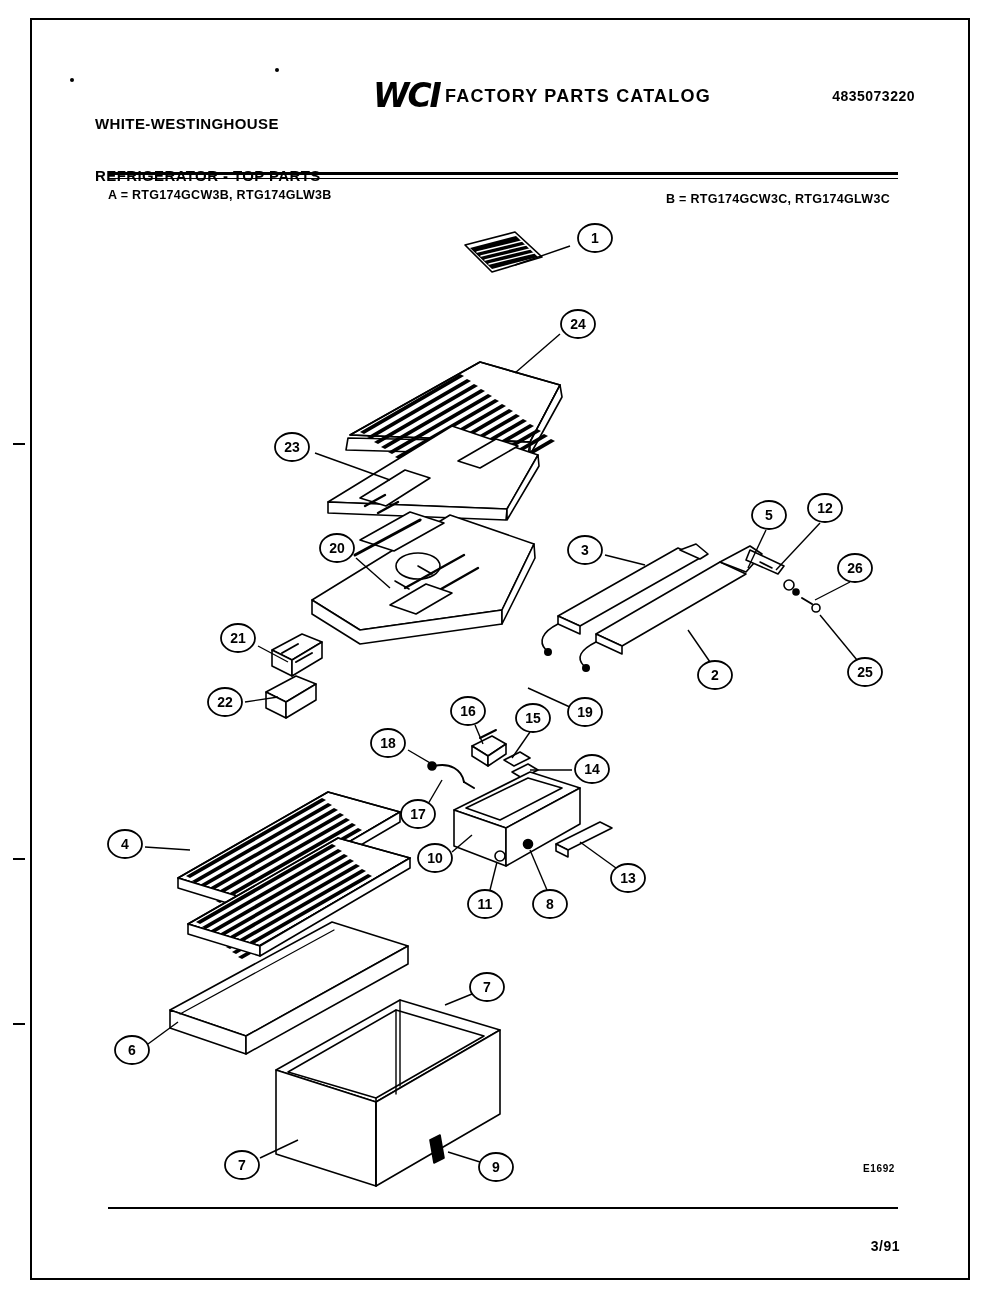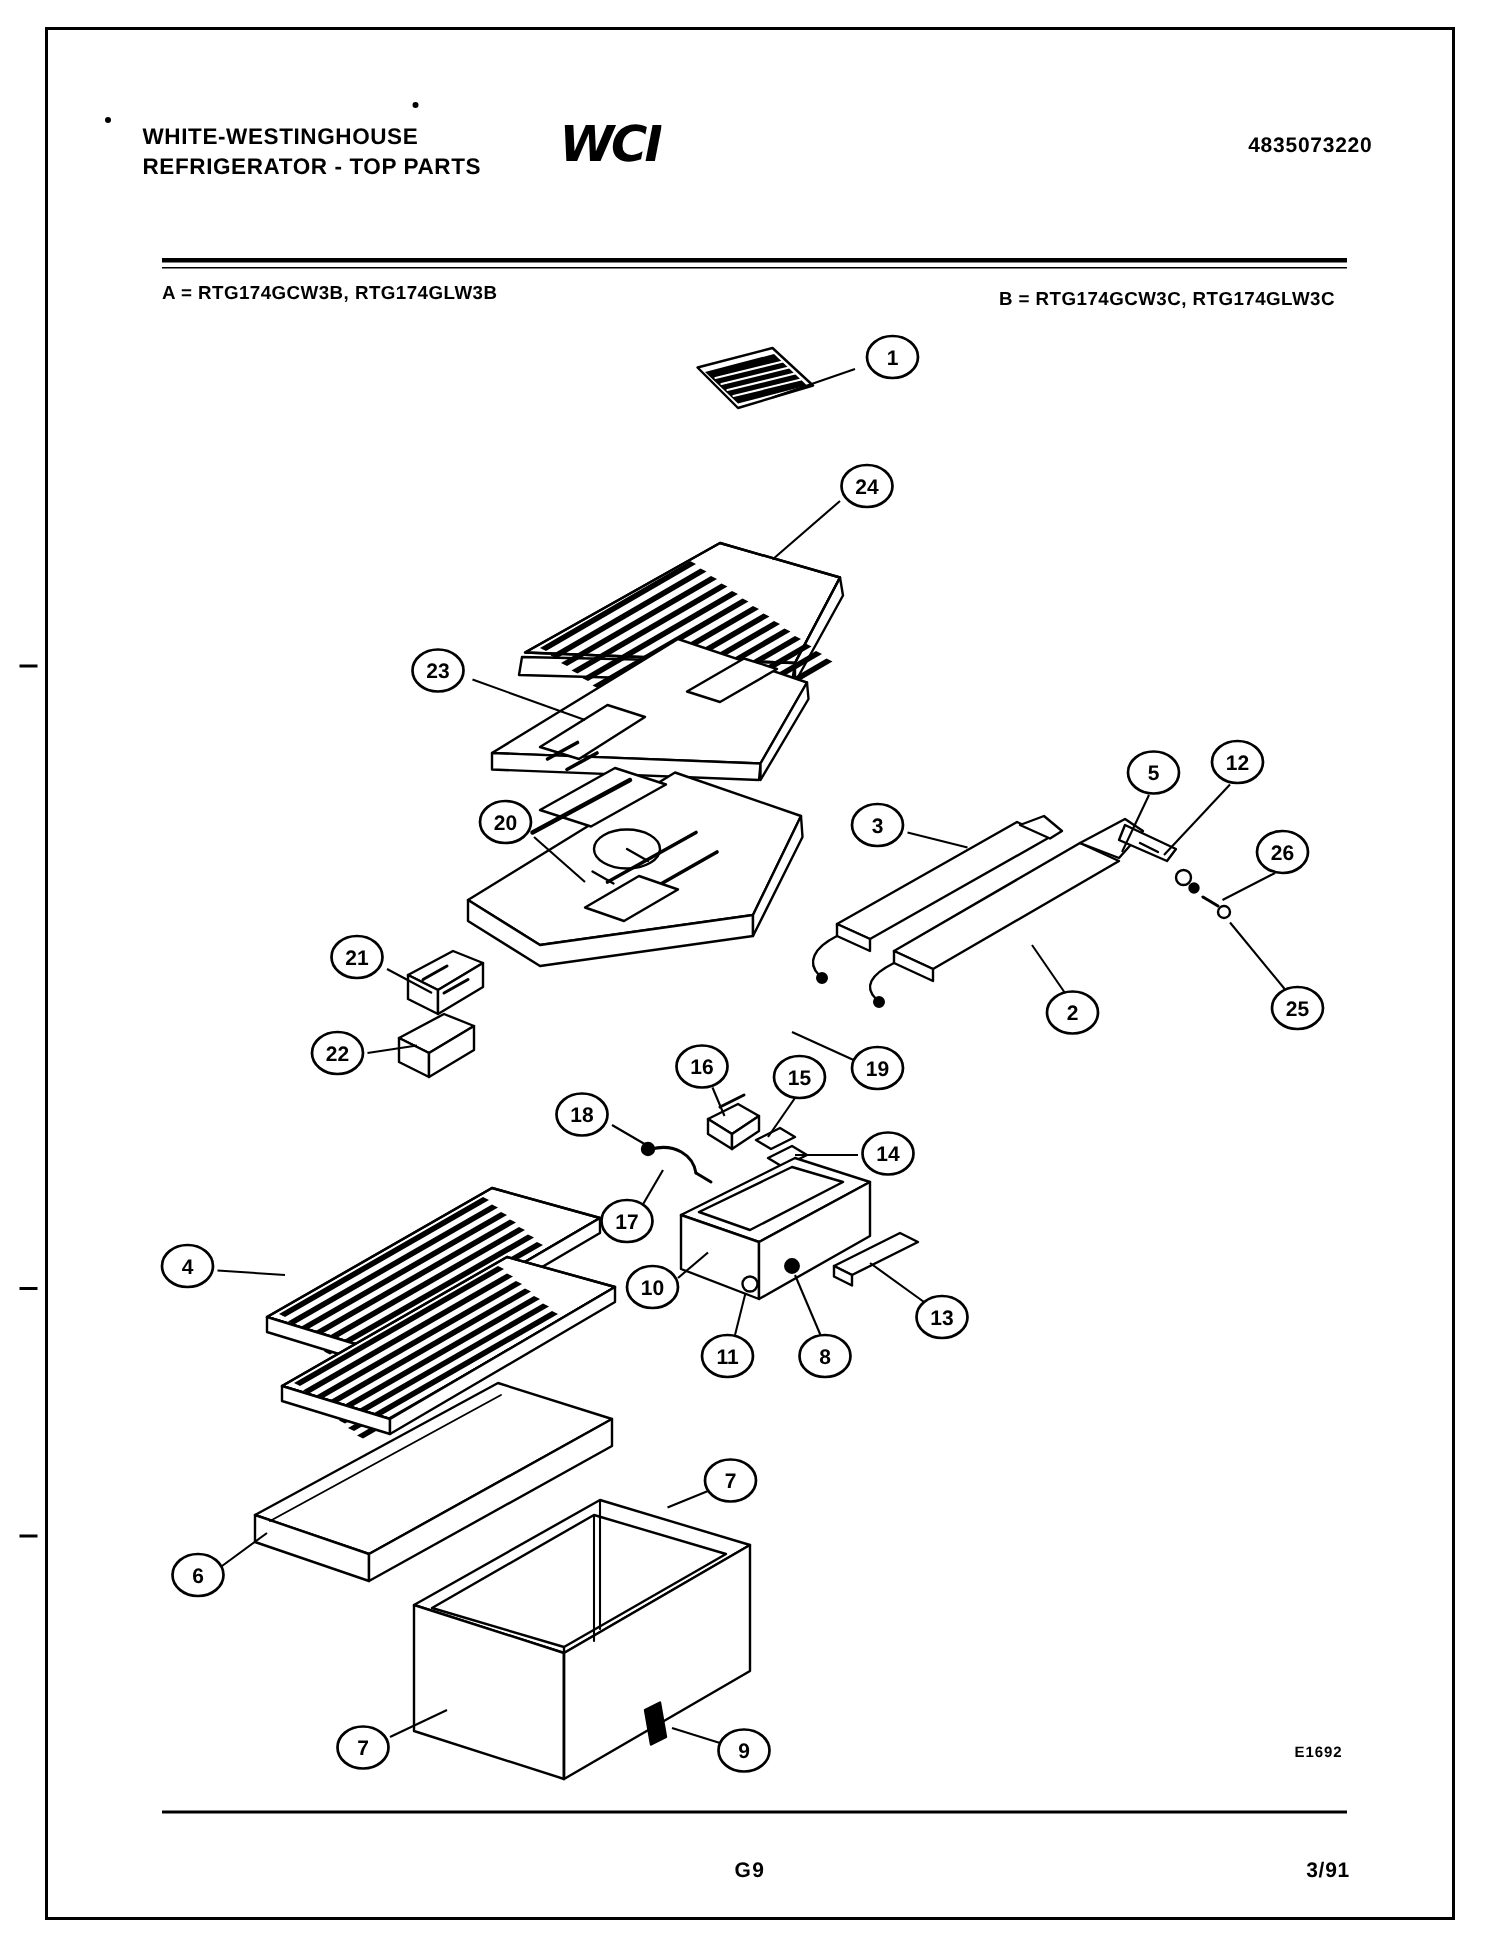--- a/index.html
+++ b/index.html
@@ -38,21 +38,21 @@
     height: 44px;
   }
   .brand {
     position: absolute;
     left: 0; top: 0;
     font-size: 15px;
     font-weight: bold;
     letter-spacing: 0.4px;
     line-height: 20px;
   }
-  .brand div { white-space: nowrap; }
+  .brand div { white-space: nowrap; margin-top: 32px; }
   .wci-logo {
     position: absolute;
     left: 278px; top: -3px;
     width: 68px; height: 34px;
     overflow: hidden;
   }
   .wci-logo .txt {
     position: absolute;
     left: 0; top: 0;
     font-family: "DejaVu Sans", sans-serif;
@@ -158,20 +158,21 @@
   <div class="tick-left" style="top:1023px;"></div>
 
   <div class="hdr">
     <div class="brand">
       <div>WHITE-WESTINGHOUSE</div>
       <div>REFRIGERATOR - TOP PARTS</div>
     </div>
     <div class="wci-logo">
       <div class="txt">WCI</div>
     </div>
+    <div class="catalog-title">FACTORY PARTS CATALOG</div>
     <div class="catalog-num">4835073220</div>
   </div>
 
   <div class="rule-top"></div>
   <div class="rule-top2"></div>
 
   <div class="models">
     <span class="left">A = RTG174GCW3B,  RTG174GLW3B</span>
     <span class="right">B = RTG174GCW3C,  RTG174GLW3C</span>
   </div>
@@ -486,15 +487,14 @@
             <line x1="420" y1="952" x2="388" y2="942" stroke="#000" stroke-width="1.4"></line>
             <ellipse cx="436" cy="957" rx="17" ry="14" fill="#fff" stroke="#000" stroke-width="1.8"></ellipse>
             <text x="436" y="962" text-anchor="middle" class="callout-txt">9</text>
           </g>
         </g>
     </svg>
   </div>
 
   <div class="fig-code">E1692</div>
   <div class="rule-bottom"></div>
-  <div class="footer-center">G9</div>
   <div class="footer-right">3/91</div>
 </div>
 
 </body></html>

